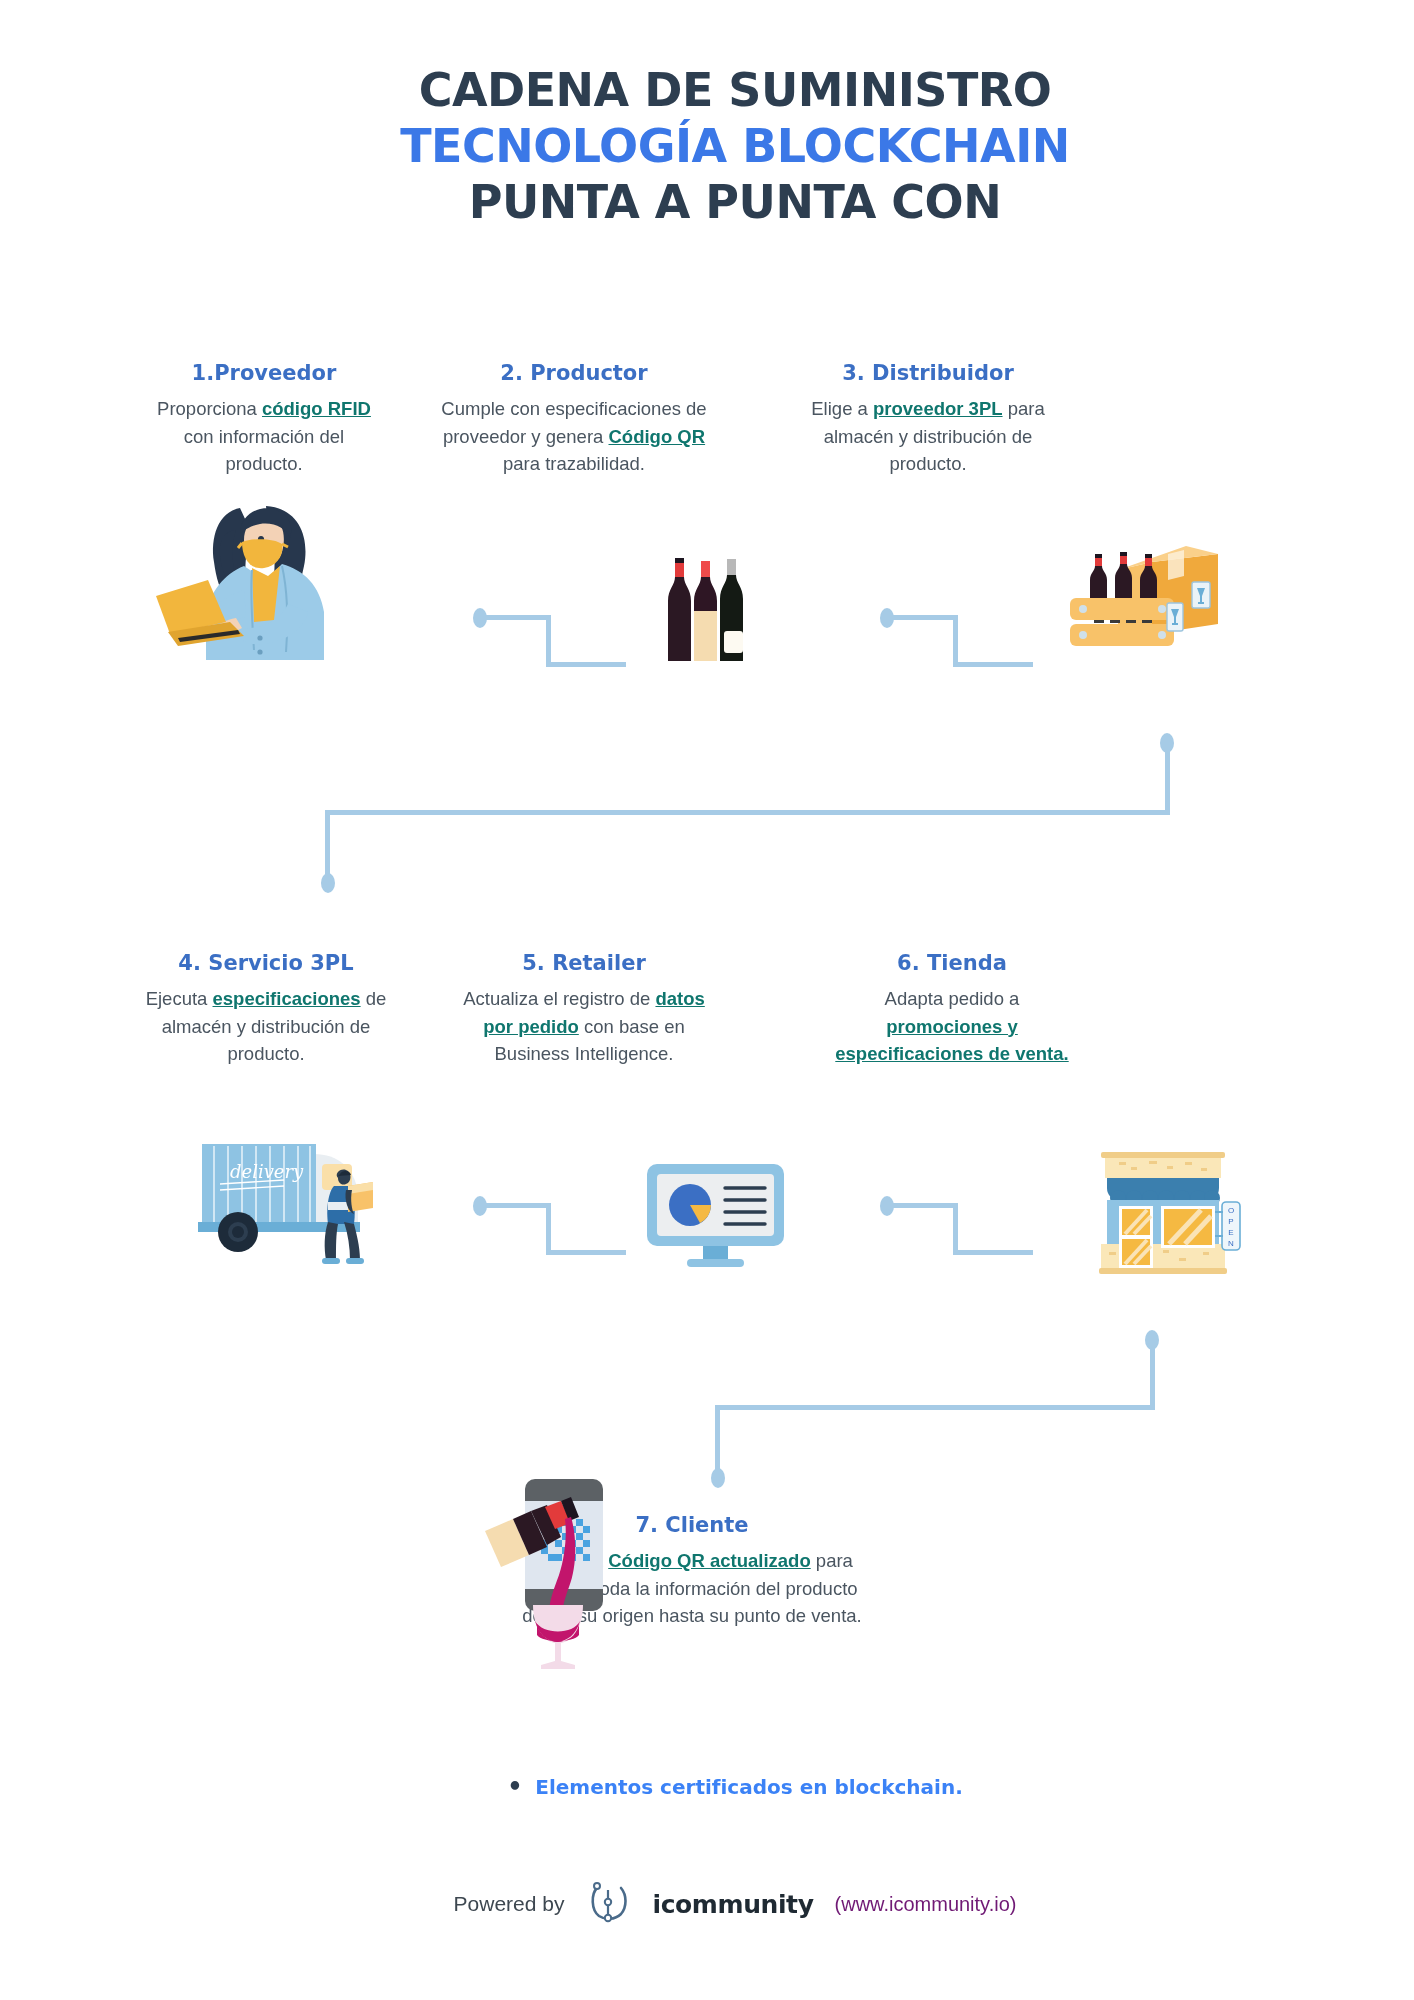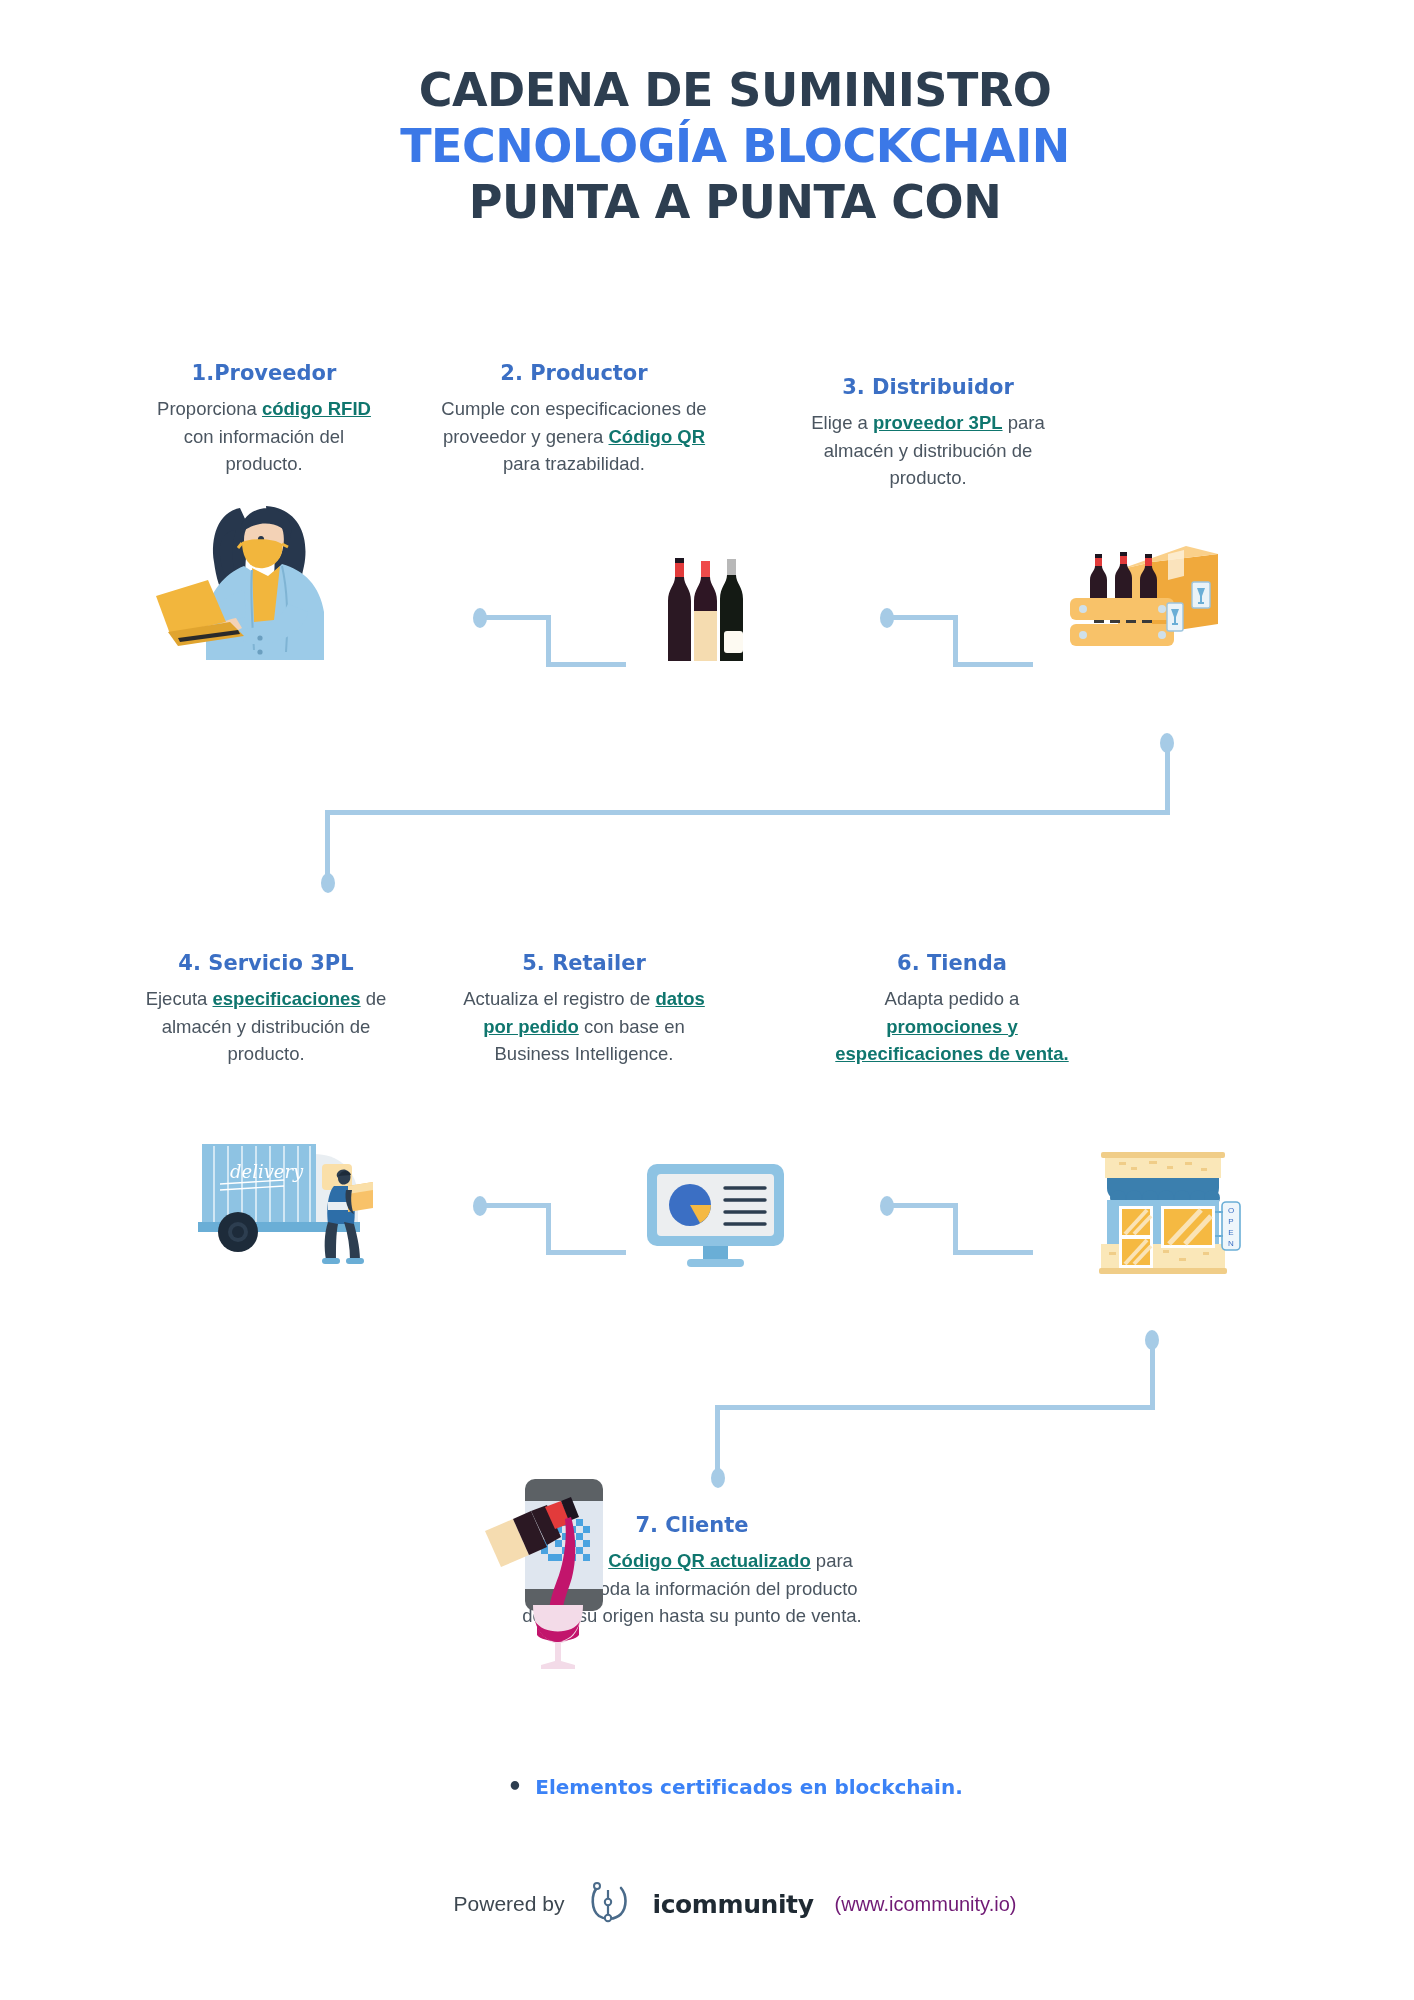--- a/index.html
+++ b/index.html
@@ -51,21 +51,21 @@
     font-family: "Liberation Sans", sans-serif;
     font-size: 18.5px;
     line-height: 27.5px;
     color: #4a5560;
   }
   .step-body b { font-weight: 700; color: #0f766e; text-decoration: underline; }
 
   
   #txt1 { left: 118px;  top: 358px;  width: 236px; }
   #txt2 { left: 400px;  top: 358px;  width: 292px; }
-  #txt3 { left: 760px;  top: 372px;  width: 280px; }
+  #txt3 { left: 760px;  top: 358px;  width: 280px; }
   #txt4 { left: 110px;  top: 948px;  width: 256px; }
   #txt5 { left: 418px;  top: 948px;  width: 276px; }
   #txt6 { left: 800px;  top: 948px;  width: 248px; }
   #txt7 { left: 490px;  top: 1510px; width: 348px; }
 
   
   .illus { position: absolute; }
 
   #illus1 { left: 120px; top: 500px; width: 190px; height: 160px; }
   #illus2 { left: 635px; top: 555px; width: 95px;  height: 110px; }

